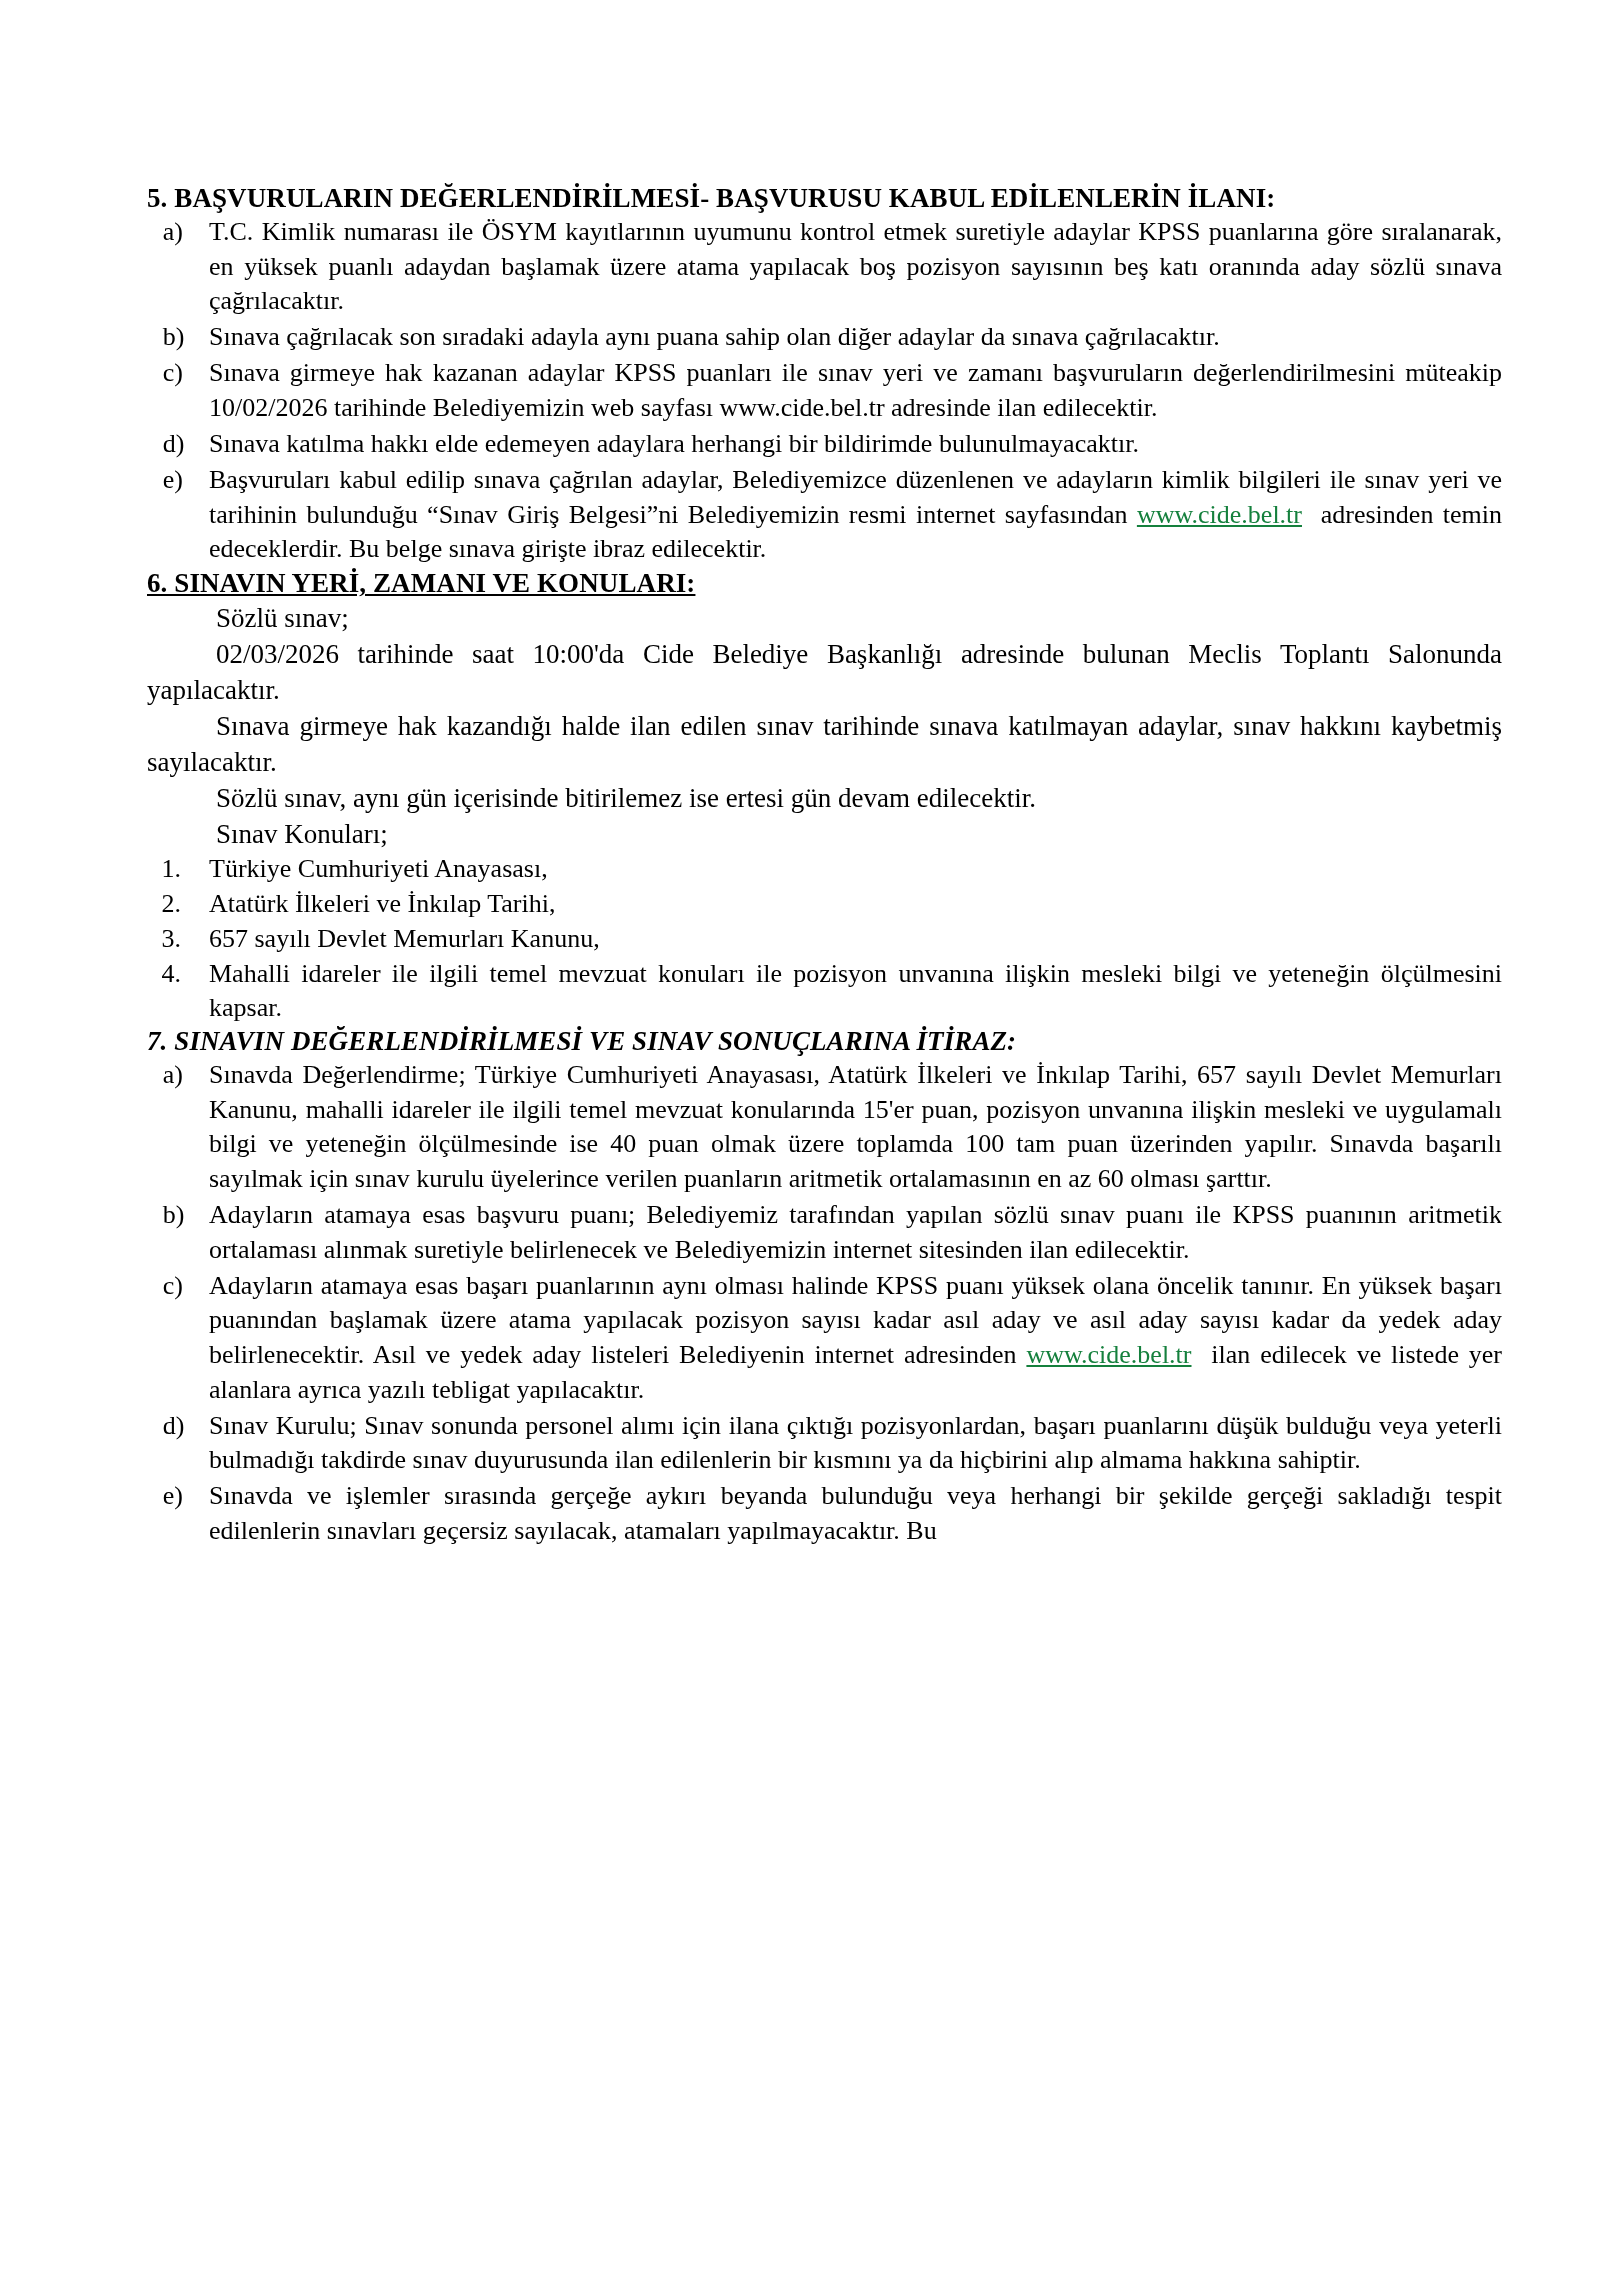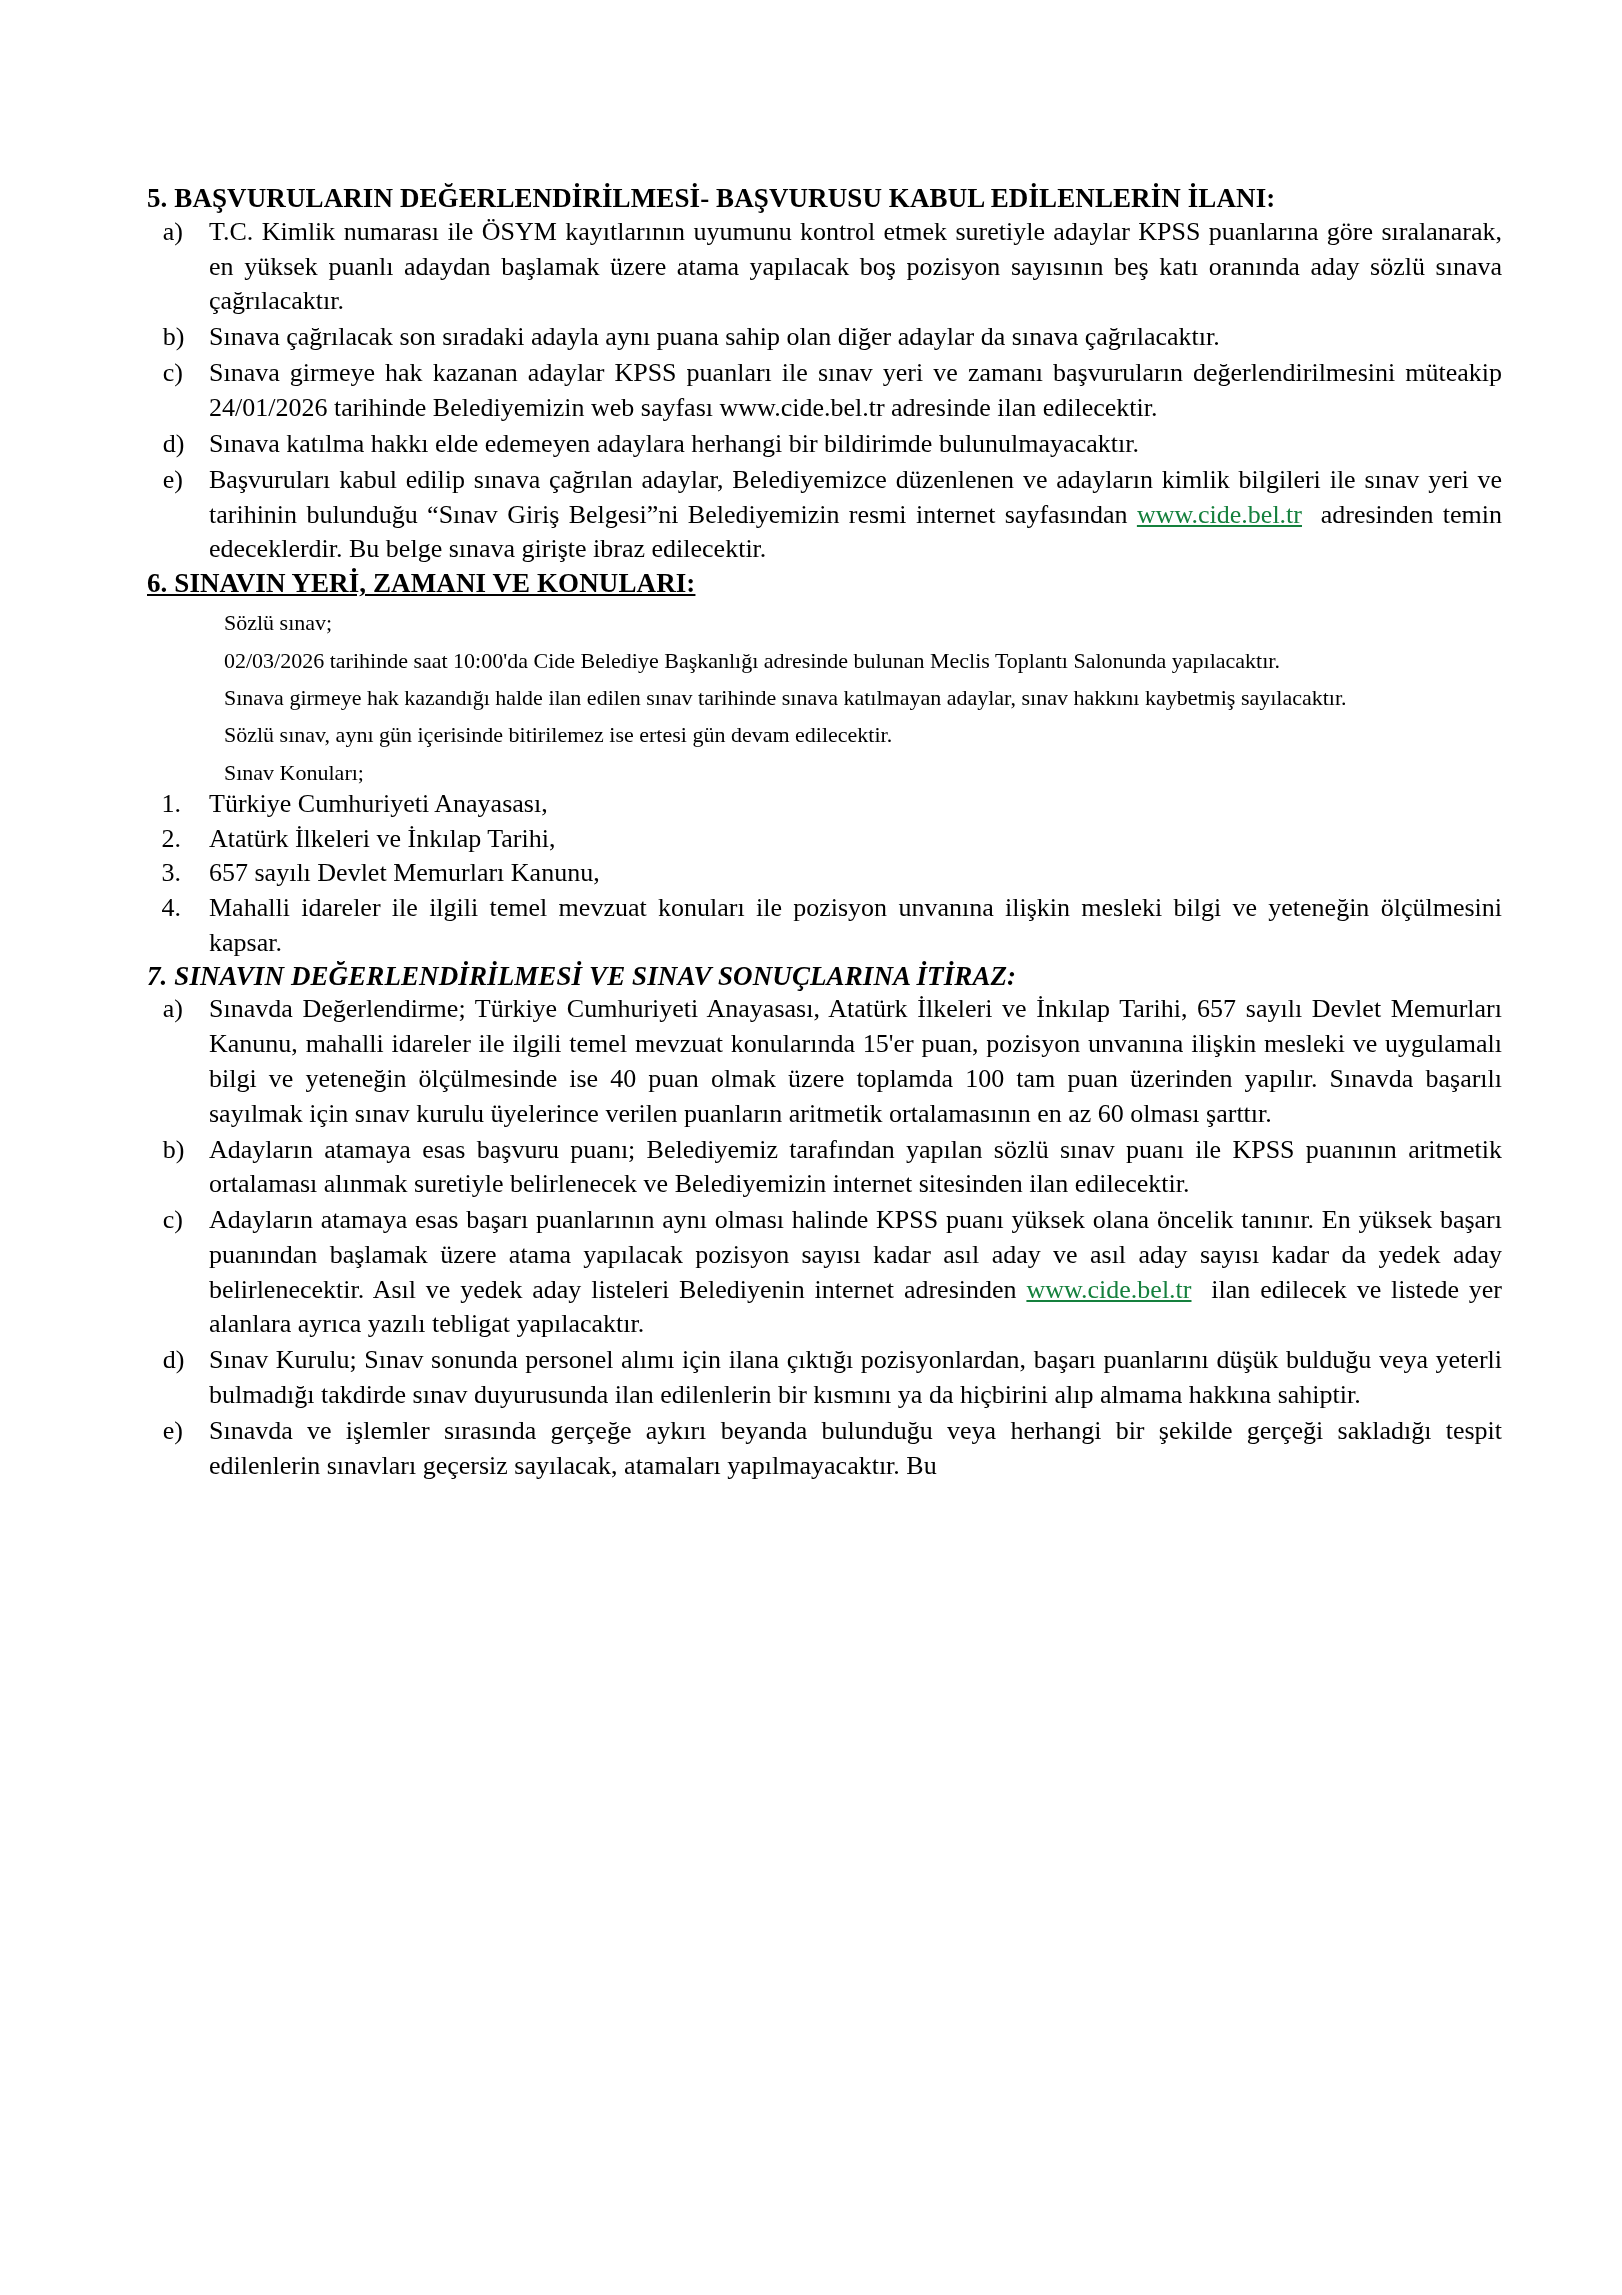--- a/index.html
+++ b/index.html
@@ -34,22 +34,22 @@
     line-height: 1.18;
     margin: 0;
     letter-spacing: 0.1px;
   }
   .sec5-heading { margin-bottom: 29px; }
   .sec6-heading { margin-top: 47px; margin-bottom: 31px; text-decoration: underline; }
   .sec7-heading { margin-top: 51px; margin-bottom: 30px; font-style: italic; }
 
   
   p {
-    margin: 8px;
-    font-size: 22px;
+    margin: 0;
+    font-size: 27px;
     line-height: 1.34;
   }
 
   
   ol.alpha-list {
     list-style: none;
     margin: 0;
     padding: 0;
   }
   ol.alpha-list > li {
@@ -124,21 +124,21 @@
       <li>
         <span class="marker">a)</span>
         <span class="li-text">T.C. Kimlik numarası ile ÖSYM kayıtlarının uyumunu kontrol etmek suretiyle adaylar KPSS puanlarına göre sıralanarak, en yüksek puanlı adaydan başlamak üzere atama yapılacak boş pozisyon sayısının beş katı oranında aday sözlü sınava çağrılacaktır.</span>
       </li>
       <li>
         <span class="marker">b)</span>
         <span class="li-text">Sınava çağrılacak son sıradaki adayla aynı puana sahip olan diğer adaylar da sınava çağrılacaktır.</span>
       </li>
       <li>
         <span class="marker">c)</span>
-        <span class="li-text">Sınava girmeye hak kazanan adaylar KPSS puanları ile sınav yeri ve zamanı başvuruların değerlendirilmesini müteakip 24/01/2026 tarihinde Belediyemizin web sayfası www.cide.bel.tr adresinde ilan edilecektir.</span>
+        <span class="li-text">Sınava girmeye hak kazanan adaylar KPSS puanları ile sınav yeri ve zamanı başvuruların değerlendirilmesini müteakip 10/02/2026 tarihinde Belediyemizin web sayfası www.cide.bel.tr adresinde ilan edilecektir.</span>
       </li>
       <li>
         <span class="marker">d)</span>
         <span class="li-text">Sınava katılma hakkı elde edemeyen adaylara herhangi bir bildirimde bulunulmayacaktır.</span>
       </li>
       <li>
         <span class="marker">e)</span>
         <span class="li-text"><span>Başvuruları kabul edilip sınava çağrılan adaylar, Belediyemizce düzenlenen ve adayların kimlik bilgileri ile sınav yeri ve tarihinin bulunduğu “Sınav Giriş Belgesi”ni Belediyemizin resmi internet sayfasından </span><a class="doc-link" href="#">www.cide.bel.tr</a><span class="link-pad">&nbsp;</span><span> adresinden temin edeceklerdir. Bu belge sınava girişte ibraz edilecektir.</span></span>
       </li>
     </ol>

